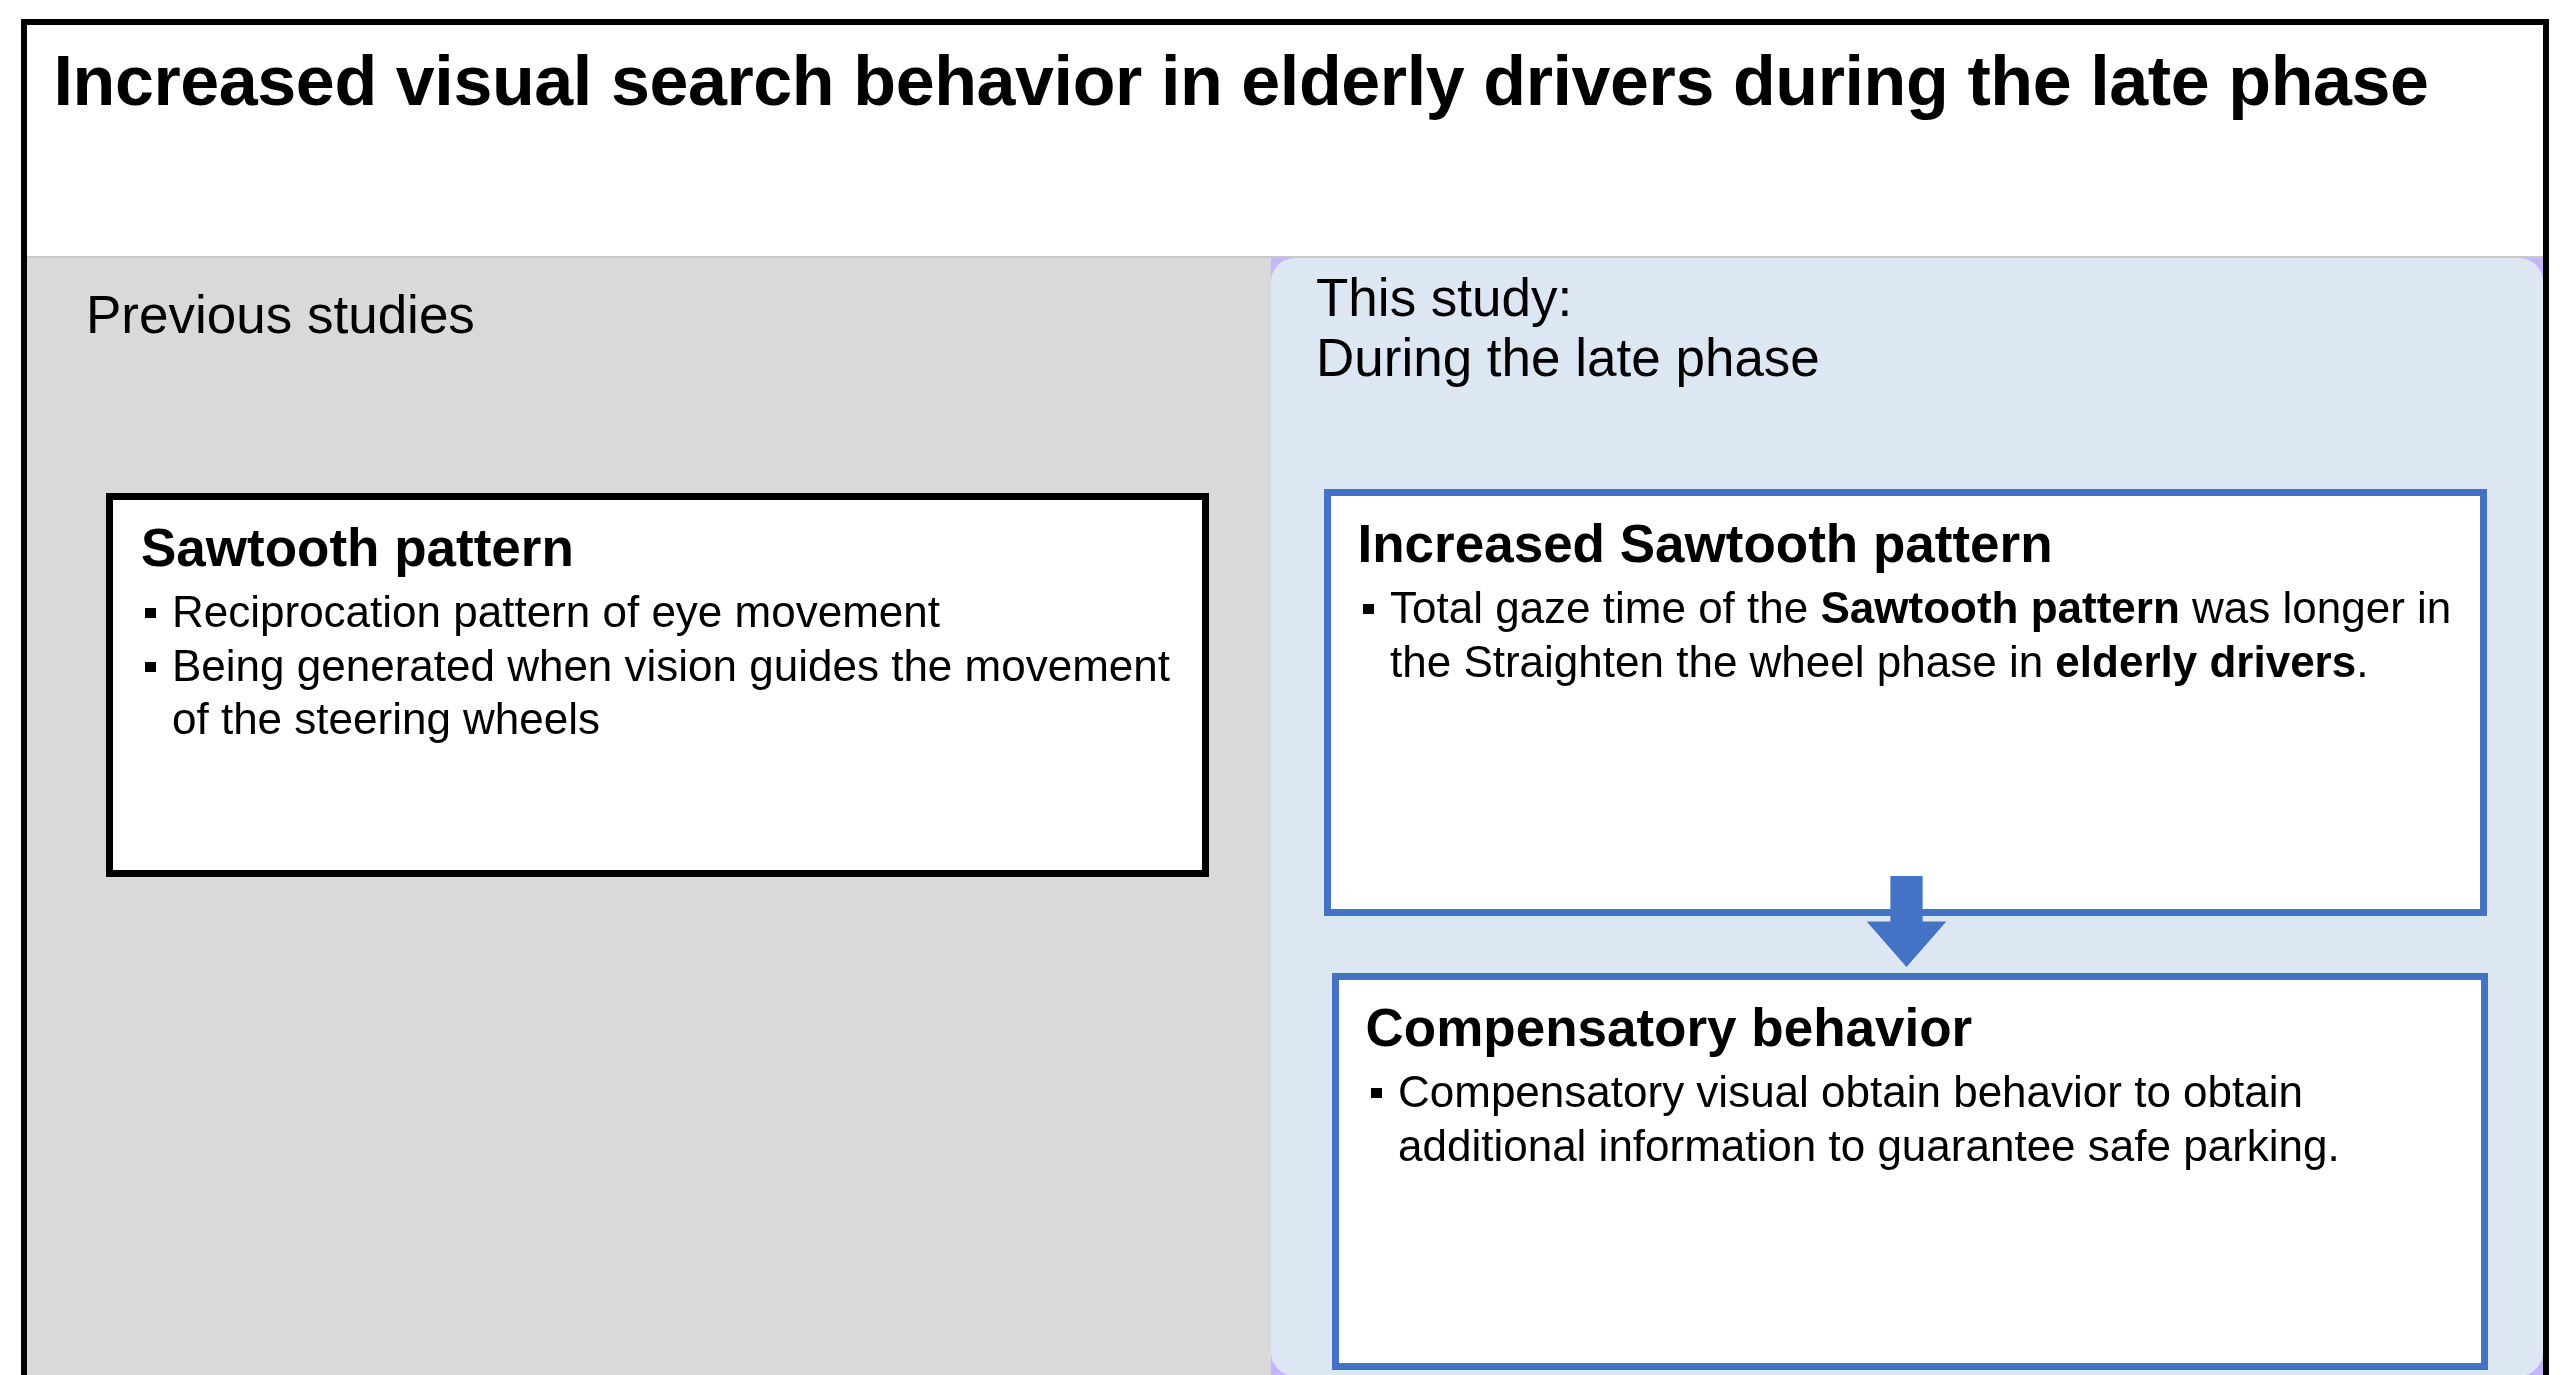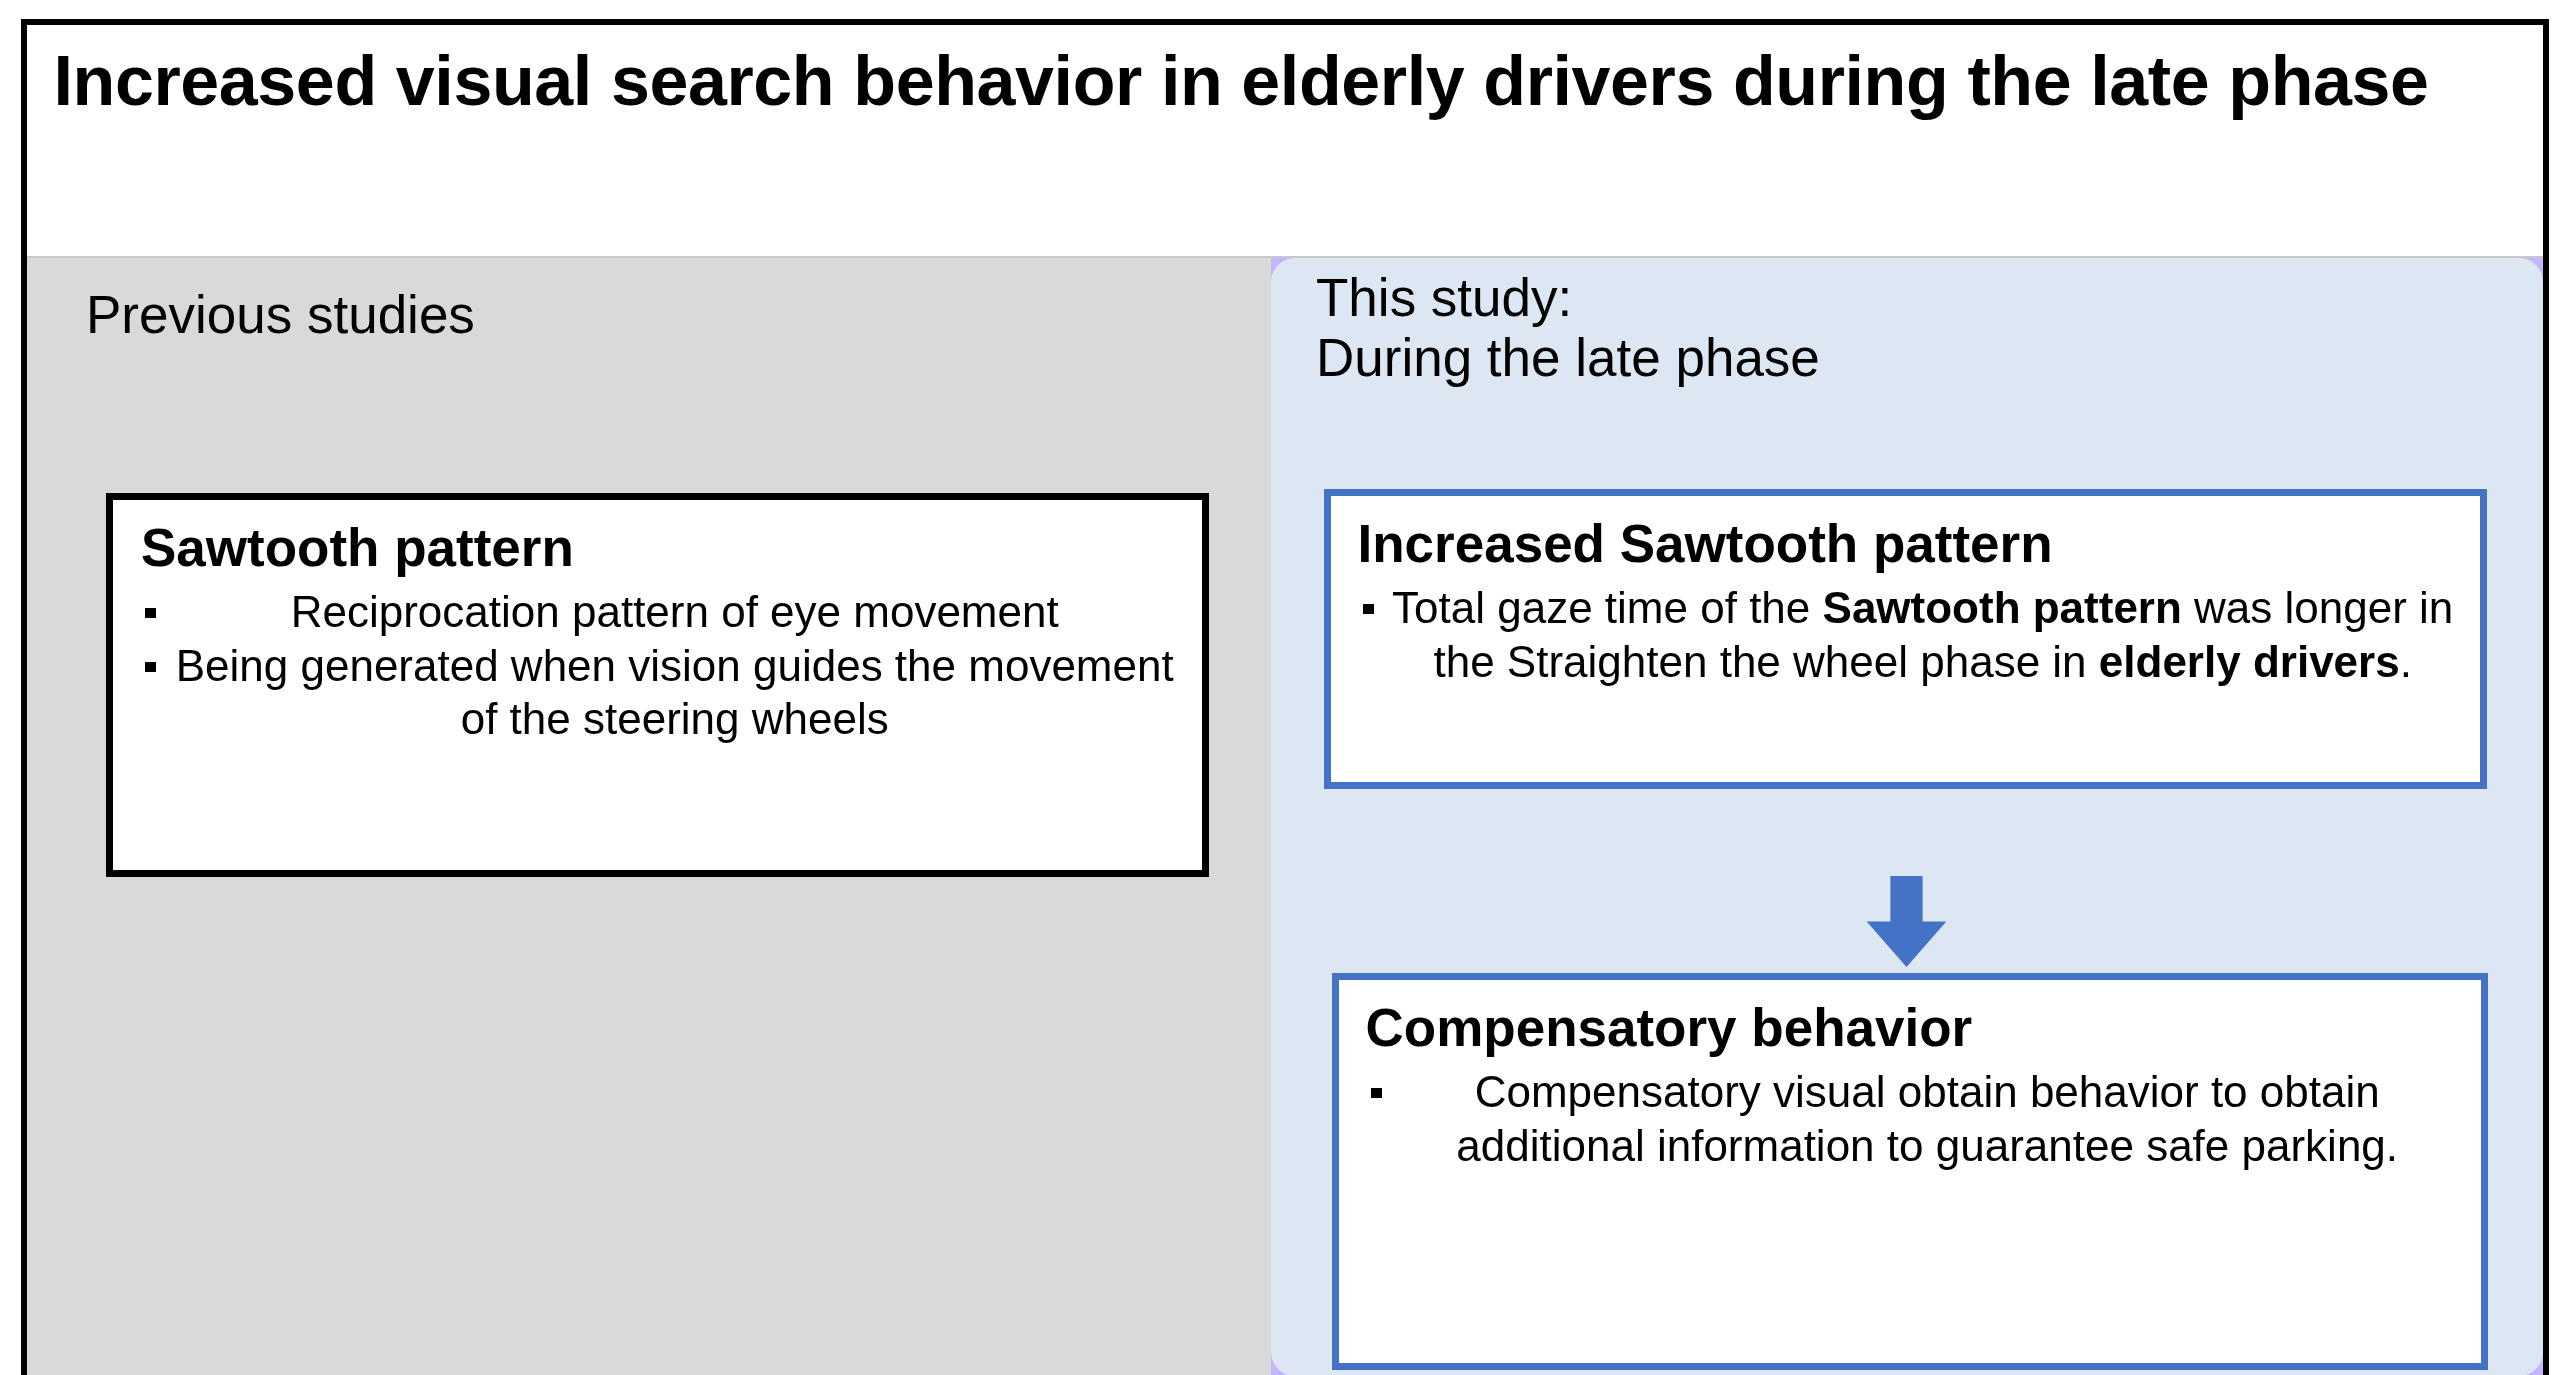--- a/index.html
+++ b/index.html
@@ -101,21 +101,21 @@
   .card-prev {
     left: 79px;
     top: 235px;
     width: 1103px;
     height: 384px;
   }
   .card-saw {
     left: 53px;
     top: 231px;
     width: 1163px;
-    height: 300px;
+    height: 427px;
   }
   .card-comp {
     left: 61px;
     top: 715px;
     width: 1156px;
     height: 397px;
   }
 
   .card-title {
     font-size: 53px;
@@ -125,21 +125,20 @@
     margin: 19px 0 7.6px 28px;
   }
   .card-saw .card-title,
   .card-comp .card-title { margin-left: 26.5px; }
 
   
   ul.bullets {
     list-style: none;
     margin: 0;
     padding: 0 24.6px 0 21px;
-    text-align: center;
   }
   ul.bullets li {
     position: relative;
     padding-left: 38px;
     font-size: 44px;
     line-height: 1.22;
     color: #000000;
   }
   ul.bullets li::before {
     content: "";

